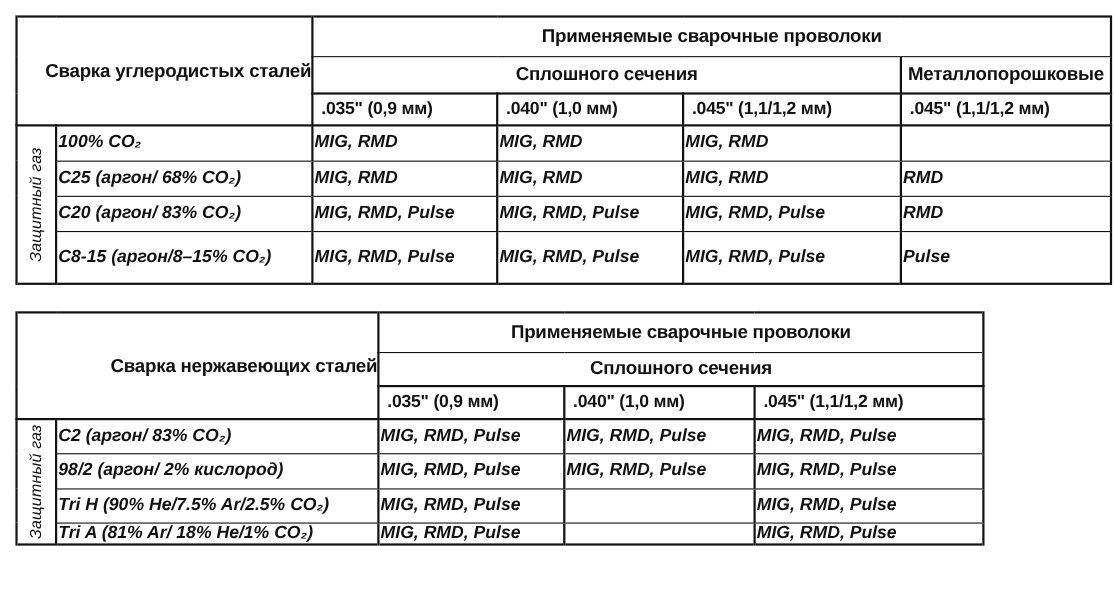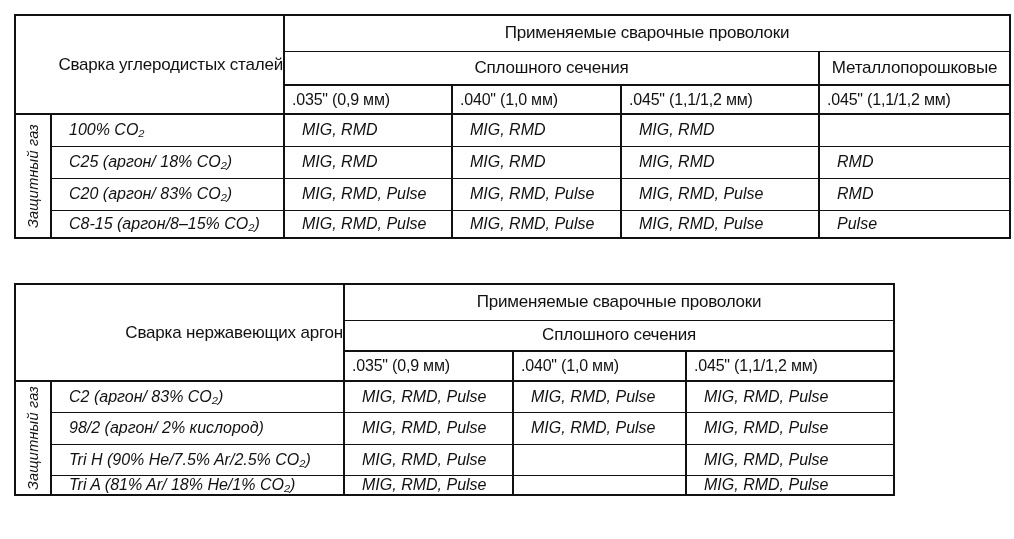--- a/index.html
+++ b/index.html
@@ -30,39 +30,39 @@
     padding: 0;
     overflow: hidden;
     white-space: nowrap;
     font-size: 16px;
     vertical-align: middle;
   }
   table { border: 2px solid #111111; }
 
   
   th {
-    font-weight: normal;
+    font-weight: bold;
     letter-spacing: -0.2px;
   }
   .hdr-main   { font-size: 17px; text-align: center; }
   .hdr-sub    { font-size: 17px; text-align: center; margin-top: 36px; }
   .hdr-size   { font-size: 16px; text-align: left; padding-left: 7px; }
   .title-cell {
     font-size: 17px;
     text-align: right;
     border-bottom-width: 2px;
   }
   .thickline th { border-bottom-width: 2px; }
 
   
   .gas-cell, .data-cell {
     font-style: italic;
     text-align: left;
-    padding-left: 17px;
-    font-weight: normal;
+    padding-left: 1px;
+    font-weight: bold;
   }
 
   
   .strip-cell { position: relative; }
   .vertical-label {
     position: absolute;
     top: 50%;
     left: 50%;
     transform: translate(-50%, -50%) rotate(-90deg);
     white-space: nowrap;
@@ -102,54 +102,54 @@
     <td class="strip-cell" rowspan="4">
       <span class="vertical-label">Защитный газ</span>
     </td>
     <td class="gas-cell">100% CO₂</td>
     <td class="data-cell">MIG, RMD</td>
     <td class="data-cell">MIG, RMD</td>
     <td class="data-cell">MIG, RMD</td>
     <td class="data-cell"></td>
   </tr>
   <tr style="height:32px">
-    <td class="gas-cell">C25 (аргон/ 18% CO₂)</td>
+    <td class="gas-cell">C25 (аргон/ 68% CO₂)</td>
     <td class="data-cell">MIG, RMD</td>
     <td class="data-cell">MIG, RMD</td>
     <td class="data-cell">MIG, RMD</td>
     <td class="data-cell">RMD</td>
   </tr>
   <tr style="height:32px">
     <td class="gas-cell">C20 (аргон/ 83% CO₂)</td>
     <td class="data-cell">MIG, RMD, Pulse</td>
     <td class="data-cell">MIG, RMD, Pulse</td>
     <td class="data-cell">MIG, RMD, Pulse</td>
     <td class="data-cell">RMD</td>
   </tr>
-  <tr style="height:28px">
+  <tr style="height:48px">
     <td class="gas-cell">C8-15 (аргон/8–15% CO₂)</td>
     <td class="data-cell">MIG, RMD, Pulse</td>
     <td class="data-cell">MIG, RMD, Pulse</td>
     <td class="data-cell">MIG, RMD, Pulse</td>
     <td class="data-cell">Pulse</td>
   </tr>
 </tbody>
   </table>
 
 <table id="table-stainless">
   <colgroup>
     <col style="width:36px">
       <col style="width:293px">
       <col style="width:169px">
     <col style="width:173px">
       <col style="width:208px">
   </colgroup>
   <tbody>
       <tr style="height:36px">
-    <th class="title-cell" colspan="2" rowspan="3">Сварка нержавеющих аргон</th>
+    <th class="title-cell" colspan="2" rowspan="3">Сварка нержавеющих сталей</th>
     <th class="hdr-main" colspan="3">Применяемые сварочные проволоки</th>
   </tr>
   <tr style="height:31px" class="thickline">
     <th class="hdr-sub" colspan="3">Сплошного сечения</th>
   </tr>
   <tr style="height:30px" class="thickline">
     <th class="hdr-size">.035" (0,9 мм)</th>
     <th class="hdr-size">.040" (1,0 мм)</th>
     <th class="hdr-size">.045" (1,1/1,2 мм)</th>
   </tr>

